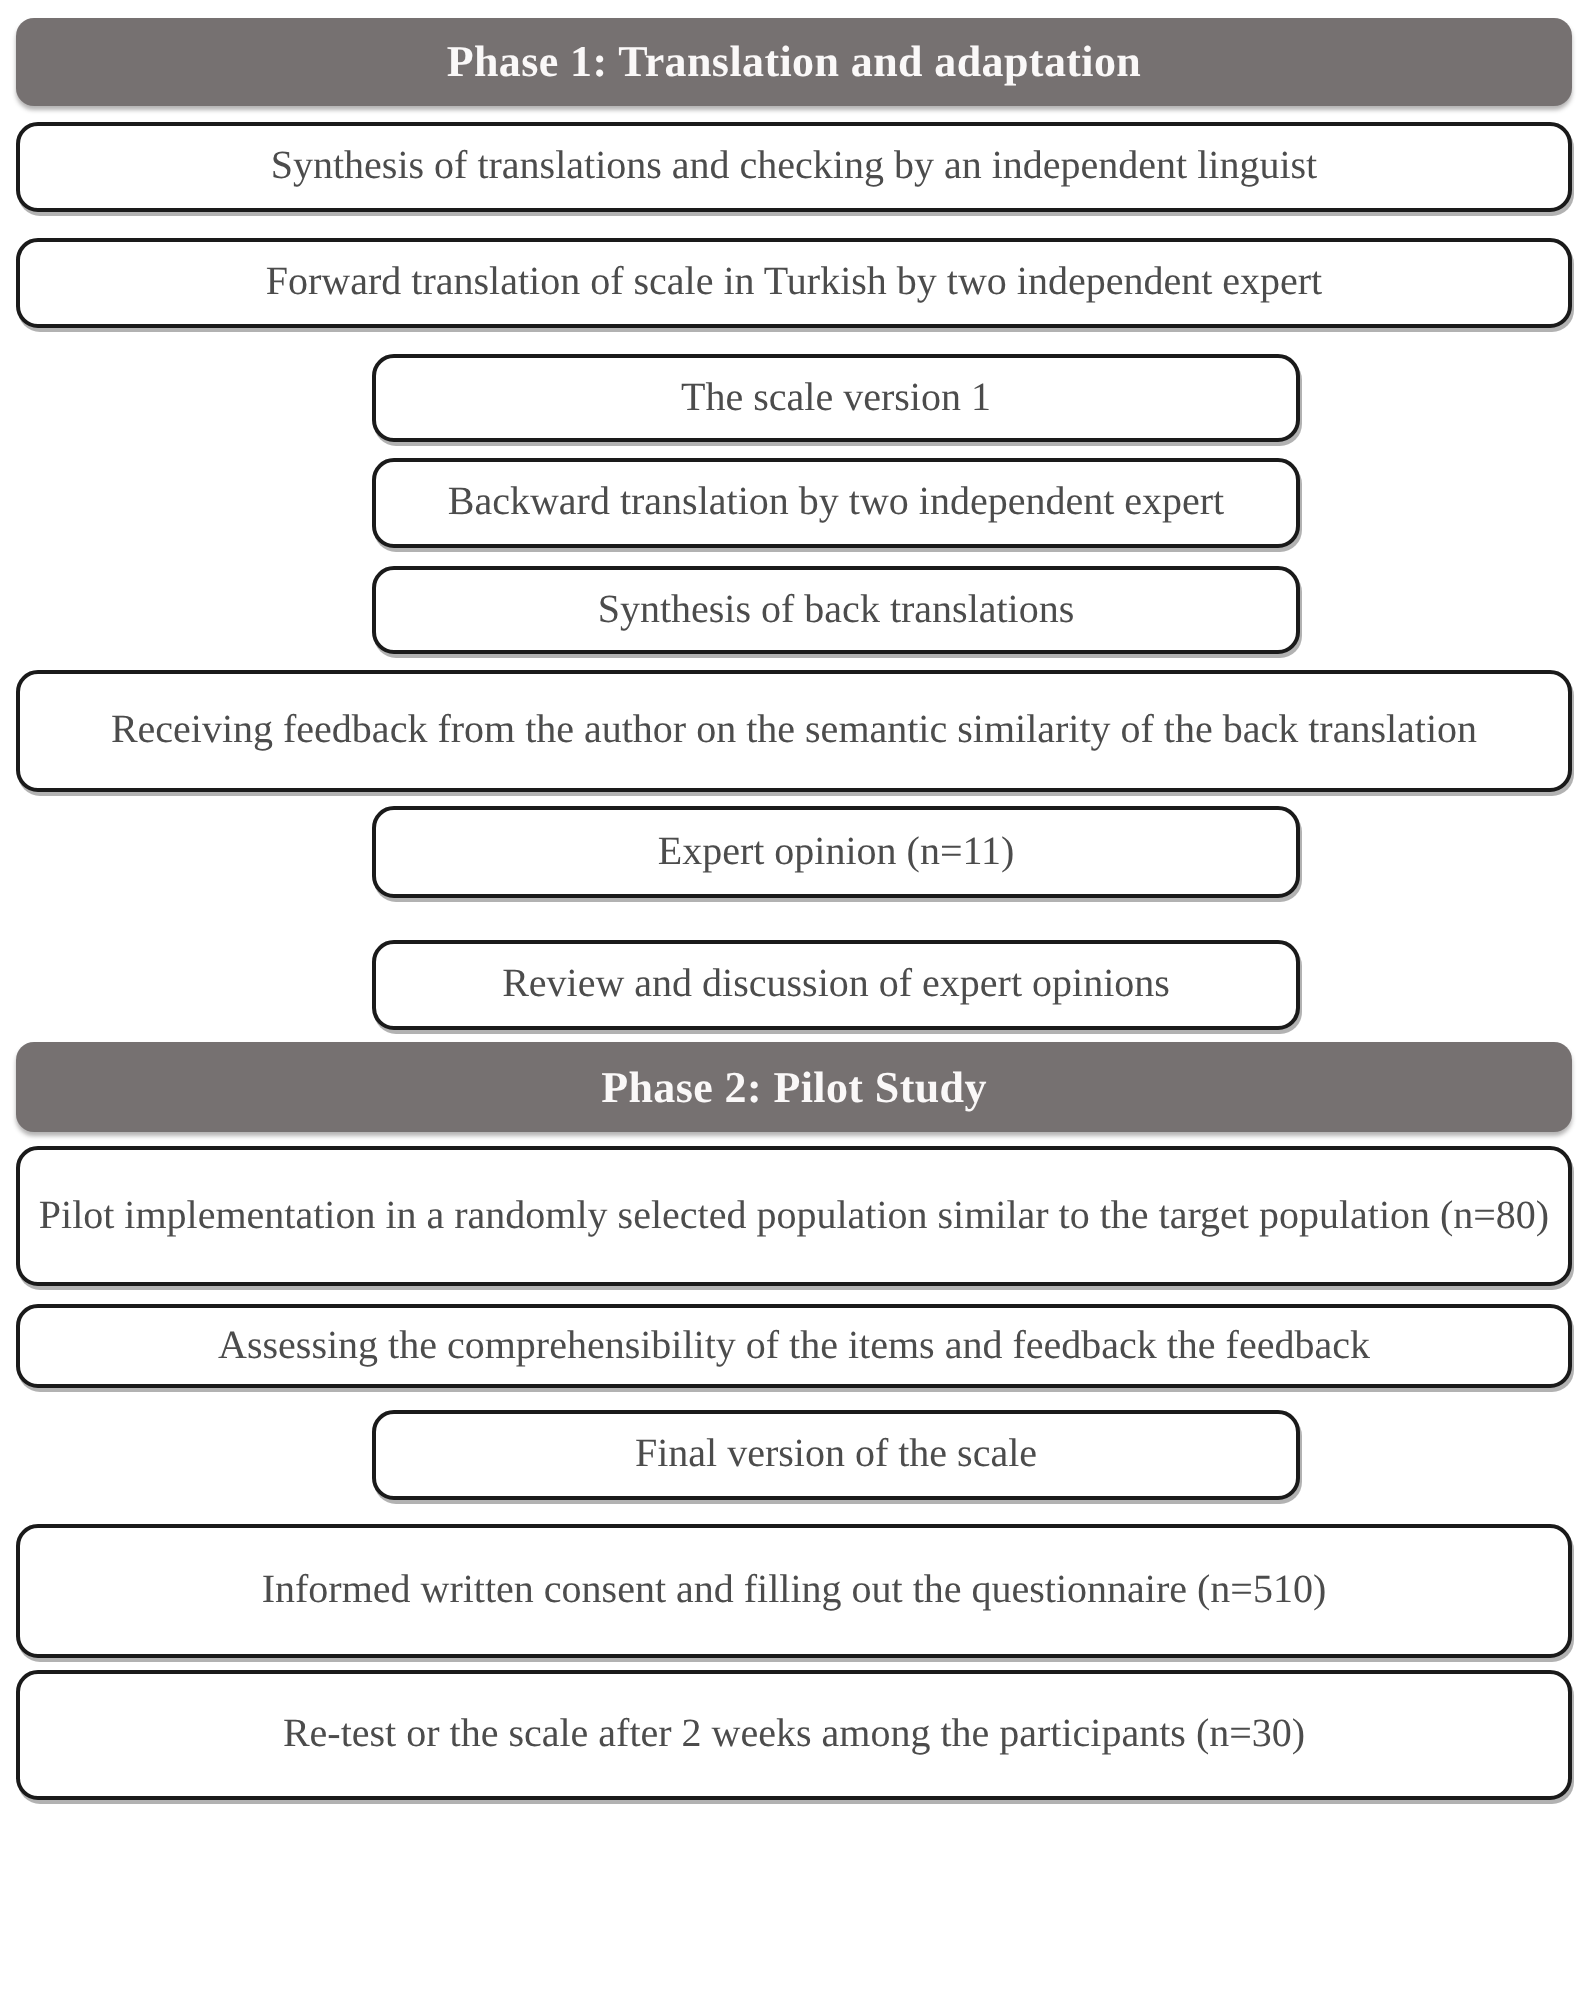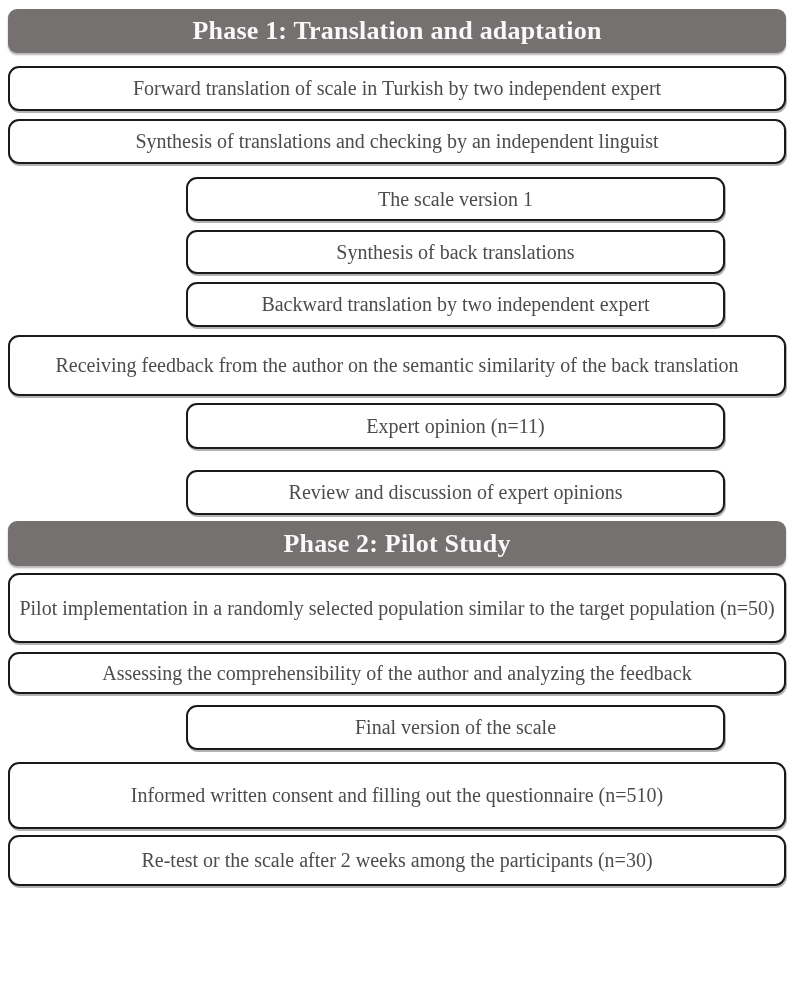--- a/index.html
+++ b/index.html
@@ -21,21 +21,21 @@
   }
   .phase {
     width: 100%;
     box-sizing: border-box;
     background: var(--phase-bg, #767171);
     color: var(--phase-text, #faf8f8);
     border-radius: 9px;
     display: flex;
     align-items: center;
     justify-content: center;
-    font-size: 26px;
+    font-size: 22px;
     font-weight: bold;
     letter-spacing: 0.2px;
     box-shadow: 0 2px 2px rgba(40, 36, 36, 0.35);
     flex: none;
   }
   .box {
     box-sizing: border-box;
     background: #ffffff;
     border: 2px solid var(--box-border, #1a1a1a);
     border-radius: 11px;
@@ -44,34 +44,34 @@
     justify-content: center;
     text-align: center;
     font-size: 20px;
     line-height: 1.25;
     color: var(--box-text, #4c4c4c);
     box-shadow: 1px 2px 0 rgba(0, 0, 0, 0.3);
     padding: 0 6px;
     flex: none;
   }
   .full { width: 100%; }
-  .mid  { width: 539px; margin-left: 178px; }
+  .mid  { width: 464px; margin-left: 178px; }
 </style>
 </head>
 <body>
 
 <div class="canvas">
   <div class="phase" style="margin-top:9px;height:44px">Phase 1: Translation and adaptation</div>
+  <div class="box full" style="margin-top:8px;height:45px">Synthesis of translations and checking by an independent linguist</div>
   <div class="box full" style="margin-top:13px;height:45px">Forward translation of scale in Turkish by two independent expert</div>
-  <div class="box full" style="margin-top:8px;height:45px">Synthesis of translations and checking by an independent linguist</div>
   <div class="box mid" style="margin-top:13px;height:44px">The scale version 1</div>
+  <div class="box mid" style="margin-top:8px;height:45px">Backward translation by two independent expert</div>
   <div class="box mid" style="margin-top:9px;height:44px">Synthesis of back translations</div>
-  <div class="box mid" style="margin-top:8px;height:45px">Backward translation by two independent expert</div>
   <div class="box full" style="margin-top:8px;height:61px">Receiving feedback from the author on the semantic similarity of the back translation</div>
   <div class="box mid" style="margin-top:7px;height:46px">Expert opinion (n=11)</div>
   <div class="box mid" style="margin-top:21px;height:45px">Review and discussion of expert opinions</div>
   <div class="phase" style="margin-top:6px;height:45px">Phase 2: Pilot Study</div>
-  <div class="box full" style="margin-top:7px;height:70px">Pilot implementation in a randomly selected population similar to the target population (n=50)</div>
-  <div class="box full" style="margin-top:9px;height:42px">Assessing the comprehensibility of the author and analyzing the feedback</div>
+  <div class="box full" style="margin-top:7px;height:70px">Pilot implementation in a randomly selected population similar to the target population (n=80)</div>
+  <div class="box full" style="margin-top:9px;height:42px">Assessing the comprehensibility of the items and feedback the feedback</div>
   <div class="box mid" style="margin-top:11px;height:45px">Final version of the scale</div>
   <div class="box full" style="margin-top:12px;height:67px">Informed written consent and filling out the questionnaire (n=510)</div>
-  <div class="box full" style="margin-top:6px;height:51px">Re-test or the scale after 2 weeks among the participants (n=30)</div>
+  <div class="box full" style="margin-top:6px;height:65px">Re-test or the scale after 2 weeks among the participants (n=30)</div>
 </div>
 
 </body></html>

